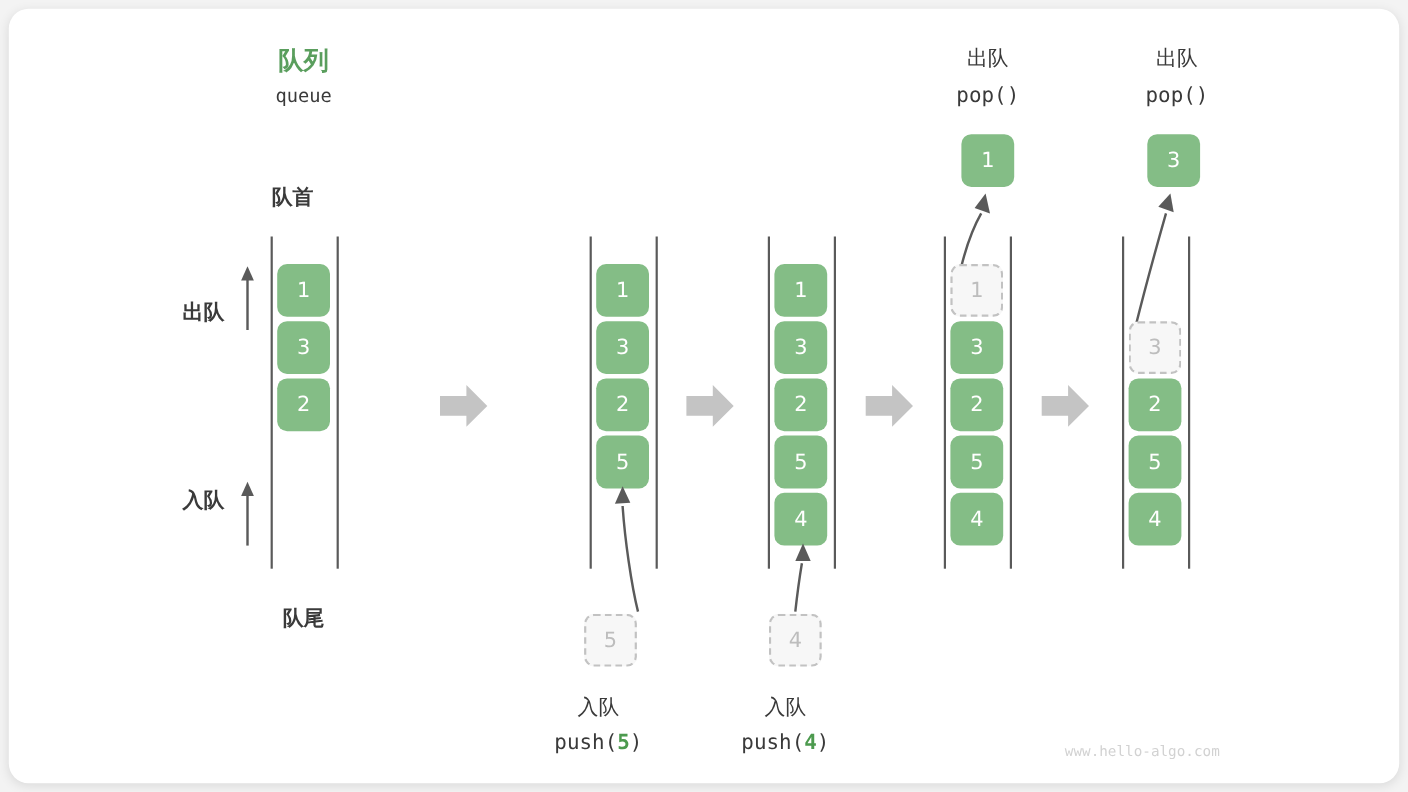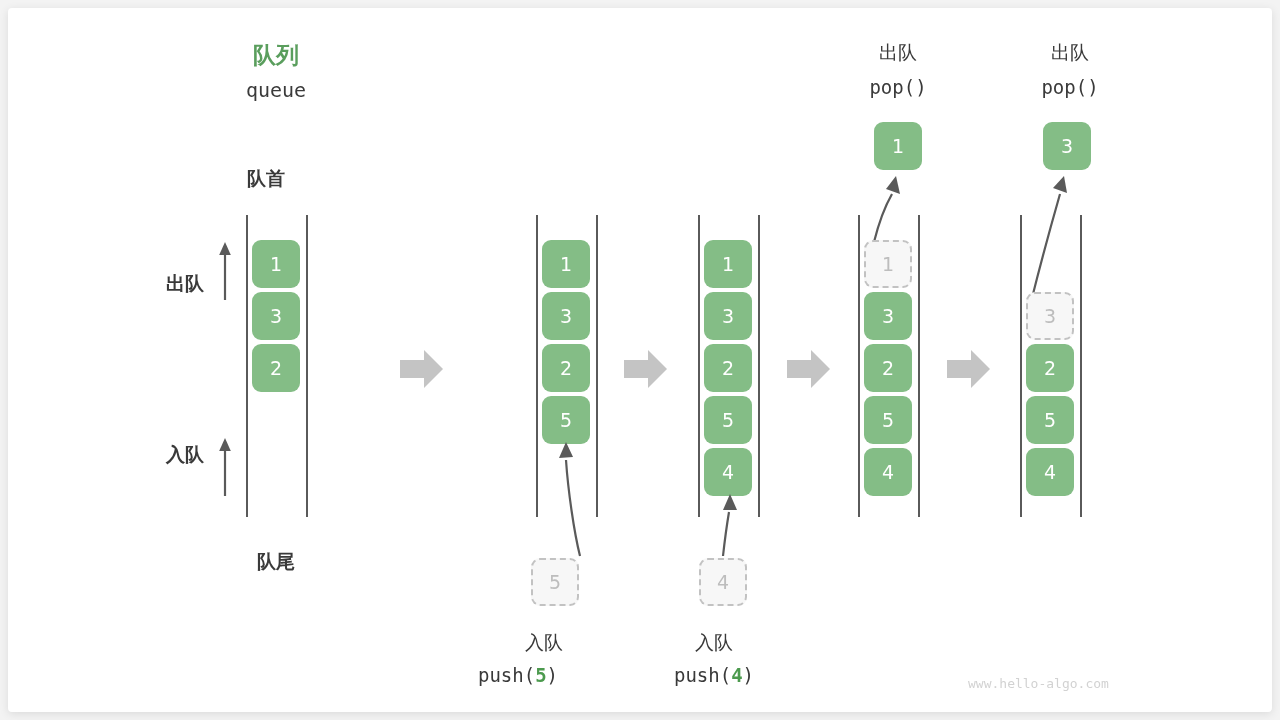--- a/index.html
+++ b/index.html
@@ -15,37 +15,37 @@
     font-family: "DejaVu Sans", "Liberation Sans", sans-serif;
     overflow: hidden;
   }
   #board {
     position: absolute;
     left: 8px;
     top: 8px;
     width: 1264px;
     height: 704px;
     background: #ffffff;
-    border-radius: 4px;
+    border-radius: 18px;
     box-shadow: 0 2px 10px rgba(0,0,0,0.10);
   }
 
   .abs { position: absolute; }
 
   
   .title-cn {
     font-size: 23px;
     font-weight: bold;
     color: #5a9e5d;
     text-align: center;
     white-space: nowrap;
   }
   .title-en {
     font-family: "DejaVu Sans Mono", "Liberation Mono", monospace;
-    font-size: 20px;
+    font-size: 17px;
     color: #3a3a3a;
     text-align: center;
     white-space: nowrap;
   }
   .end-label {
     font-size: 19px;
     font-weight: bold;
     color: #3a3a3a;
     text-align: center;
     white-space: nowrap;
@@ -165,21 +165,21 @@
   </div>
 
   <div class="abs card ghost" style="left:523px; top:550px;">5</div>
   <div class="abs" style="left:540px; top:432px;">
     <svg width="40" height="118" viewBox="0 0 40 118">
       <path d="M32,116 C26,92 20,50 18,20" stroke="#5a5a5a" stroke-width="2.2" fill="none"></path>
       <polygon points="18,2 11,18 25,17" fill="#5a5a5a"></polygon>
     </svg>
   </div>
   <div class="abs op-cn" style="left:466px; top:622px; width:140px;">入队</div>
-  <div class="abs op-code" style="left:440px; top:656px; width:140px;"><span>push(</span><span class="num">5</span><span>)</span></div>
+  <div class="abs op-code" style="left:466px; top:656px; width:140px;"><span>push(</span><span class="num">5</span><span>)</span></div>
 
   <div class="abs flow-arrow" style="left:616px; top:340px;">
     <svg width="44" height="42" viewBox="0 0 44 42">
       <polygon points="0,12 24,12 24,2 43,21 24,40 24,30 0,30" fill="#c4c4c4"></polygon>
     </svg>
   </div>
 
   <div class="abs" style="left:690px; top:207px; width:62px; height:302px;">
     <div class="rail" style="left:0px; top:0px; height:302px;"></div>
     <div class="rail" style="left:60px; top:0px; height:302px;"></div>

